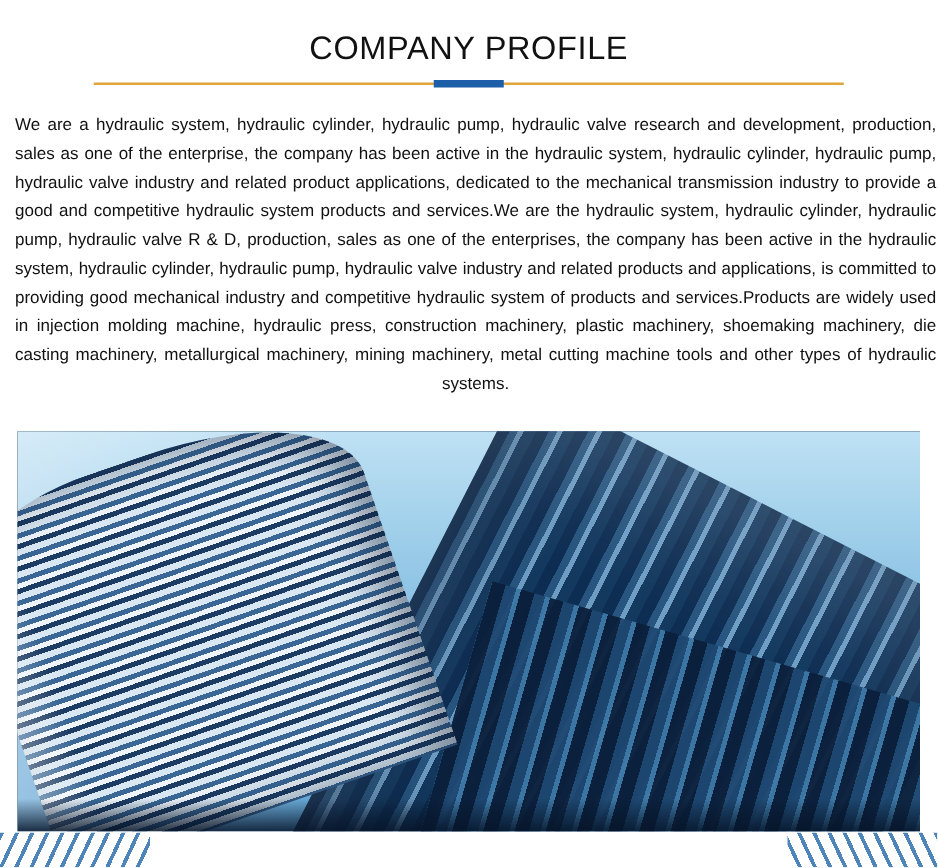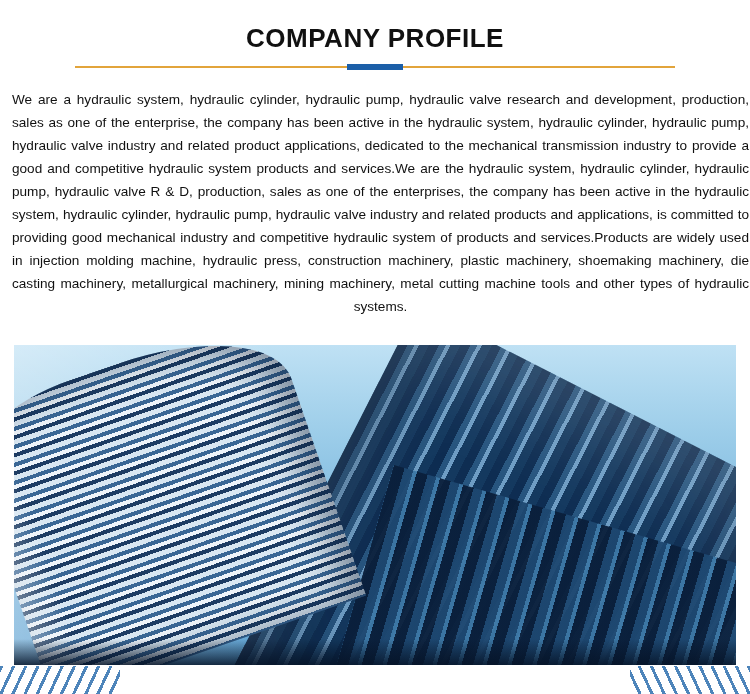--- a/index.html
+++ b/index.html
@@ -22,21 +22,21 @@
   }
 
   
   .header {
     position: relative;
     padding-top: 22px;
     text-align: center;
   }
   .header-title {
     font-size: 26px;
-    font-weight: bold;
+    font-weight: normal;
     color: #111111;
     letter-spacing: 0.5px;
     line-height: 32px;
     margin: 0;
   }
   .rule-wrap {
     position: relative;
     width: 600px;
     margin: 10px auto 0 auto;
     height: 6px;

